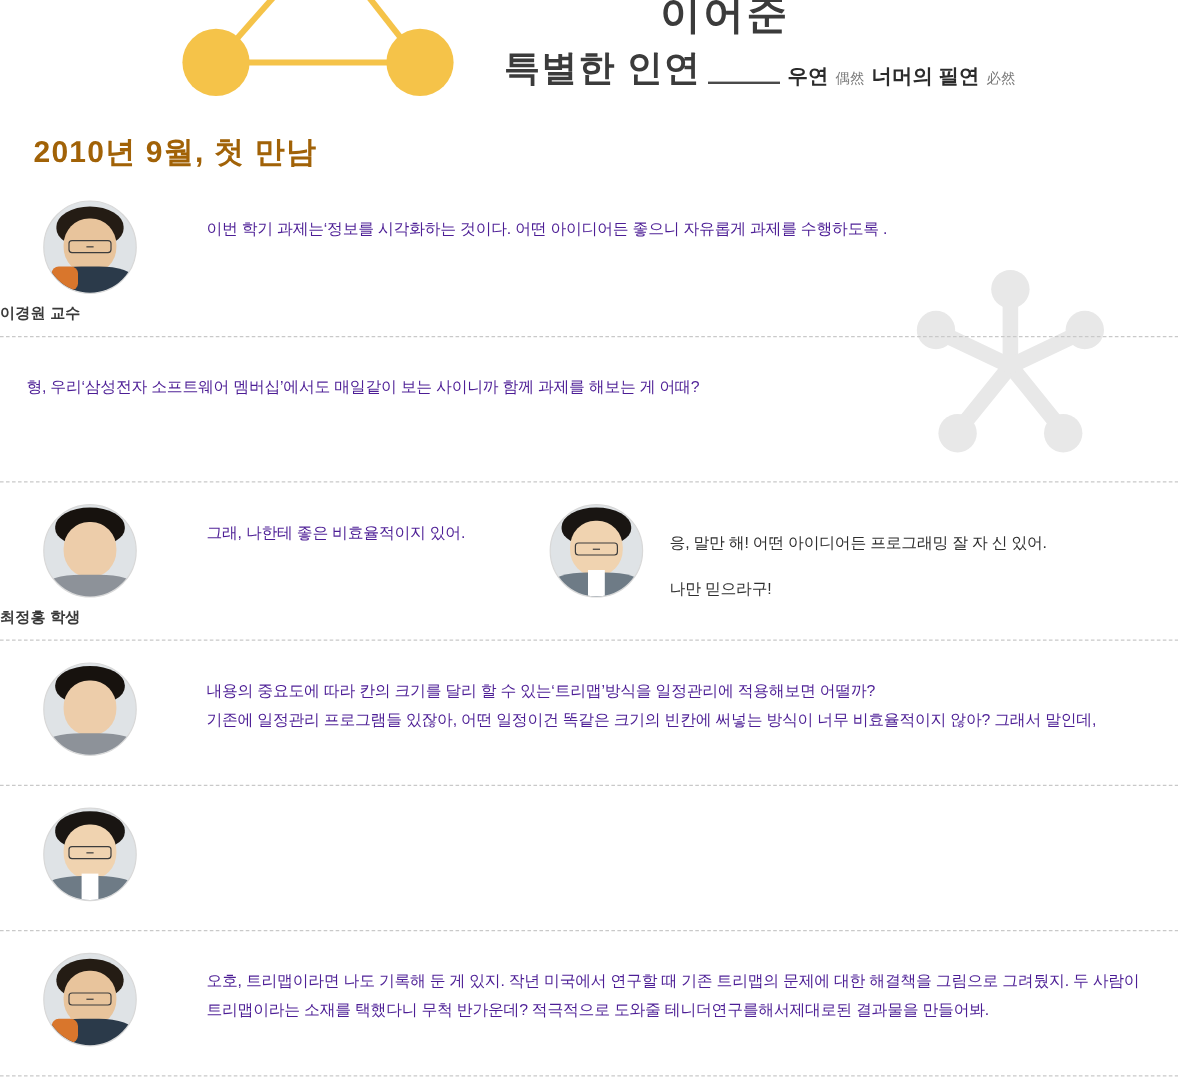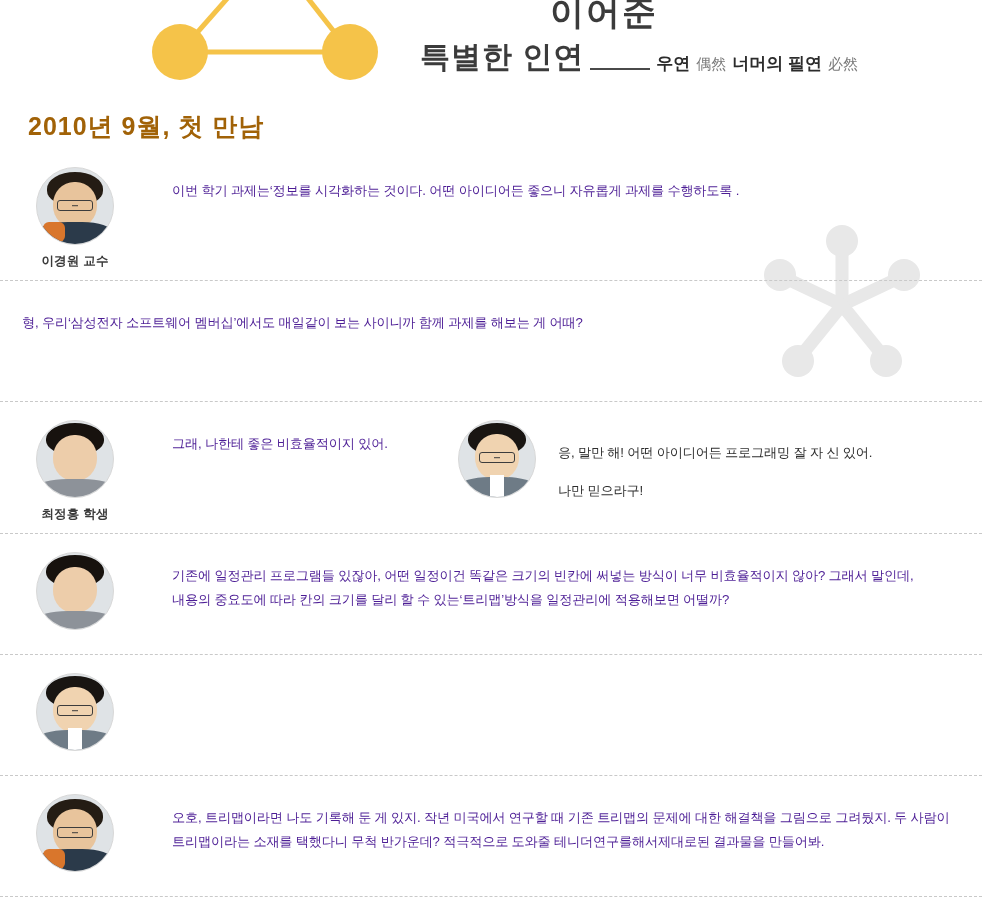--- a/index.html
+++ b/index.html
@@ -63,21 +63,21 @@
     background: #4a4a4a;
     margin-bottom: 8px;
   }
   .header-sub-2 {
     font-size: 17px;
     font-weight: bold;
     color: #2b2b2b;
     margin-bottom: 3px;
   }
   .header-sub-hanja {
-    font-size: 15px;
+    font-size: 12px;
     color: #7a7a7a;
     margin-bottom: 4px;
     font-family: Liberation Mono, monospace;
   }
   .header-sub-3 {
     font-size: 17px;
     font-weight: bold;
     color: #2b2b2b;
     margin-bottom: 3px;
     text-align: center;
@@ -114,21 +114,20 @@
     position: relative;
     display: flex;
     align-items: flex-start;
     padding: 14px 0 10px 0;
     border-bottom: 1px dashed #c9c9c9;
     min-height: 96px;
   }
   .person {
     width: 150px;
     flex: 0 0 150px;
-    text-align: center;
     padding-top: 4px;
   }
   .avatar {
     width: 76px;
     height: 76px;
     border-radius: 50%;
     margin: 0 auto;
     overflow: hidden;
     position: relative;
     border: 1px solid #d8d8d8;
@@ -310,22 +309,22 @@
 
   <div class="row">
     <div class="person">
       <div class="avatar">
         <div class="hair" style="top:2px;width:58px;height:32px;background:#17120e;"></div>
         <div class="face" style="top:14px;width:44px;height:46px;background:#edcdaa;"></div>
         <div class="body" style="width:76px;height:22px;background:#8d9299;"></div>
       </div>
     </div>
     <div class="bubble">
+      <p>내용의 중요도에 따라 칸의 크기를 달리 할 수 있는‘트리맵’방식을 일정관리에 적용해보면 어떨까?</p>
       <p>기존에 일정관리 프로그램들 있잖아, 어떤 일정이건 똑같은 크기의 빈칸에 써넣는 방식이 너무 비효율적이지 않아? 그래서 말인데,</p>
-      <p>내용의 중요도에 따라 칸의 크기를 달리 할 수 있는‘트리맵’방식을 일정관리에 적용해보면 어떨까?</p>
     </div>
   </div>
 
   <div class="row">
     <div class="person">
       <div class="avatar">
         <div class="hair" style="top:2px;width:58px;height:32px;background:#191512;"></div>
         <div class="face" style="top:13px;width:44px;height:46px;background:#f0d3b0;"></div>
         <div class="glasses" style="top:31px;"></div>
         <div class="body" style="width:76px;height:24px;background:#6e7b86;"></div>

